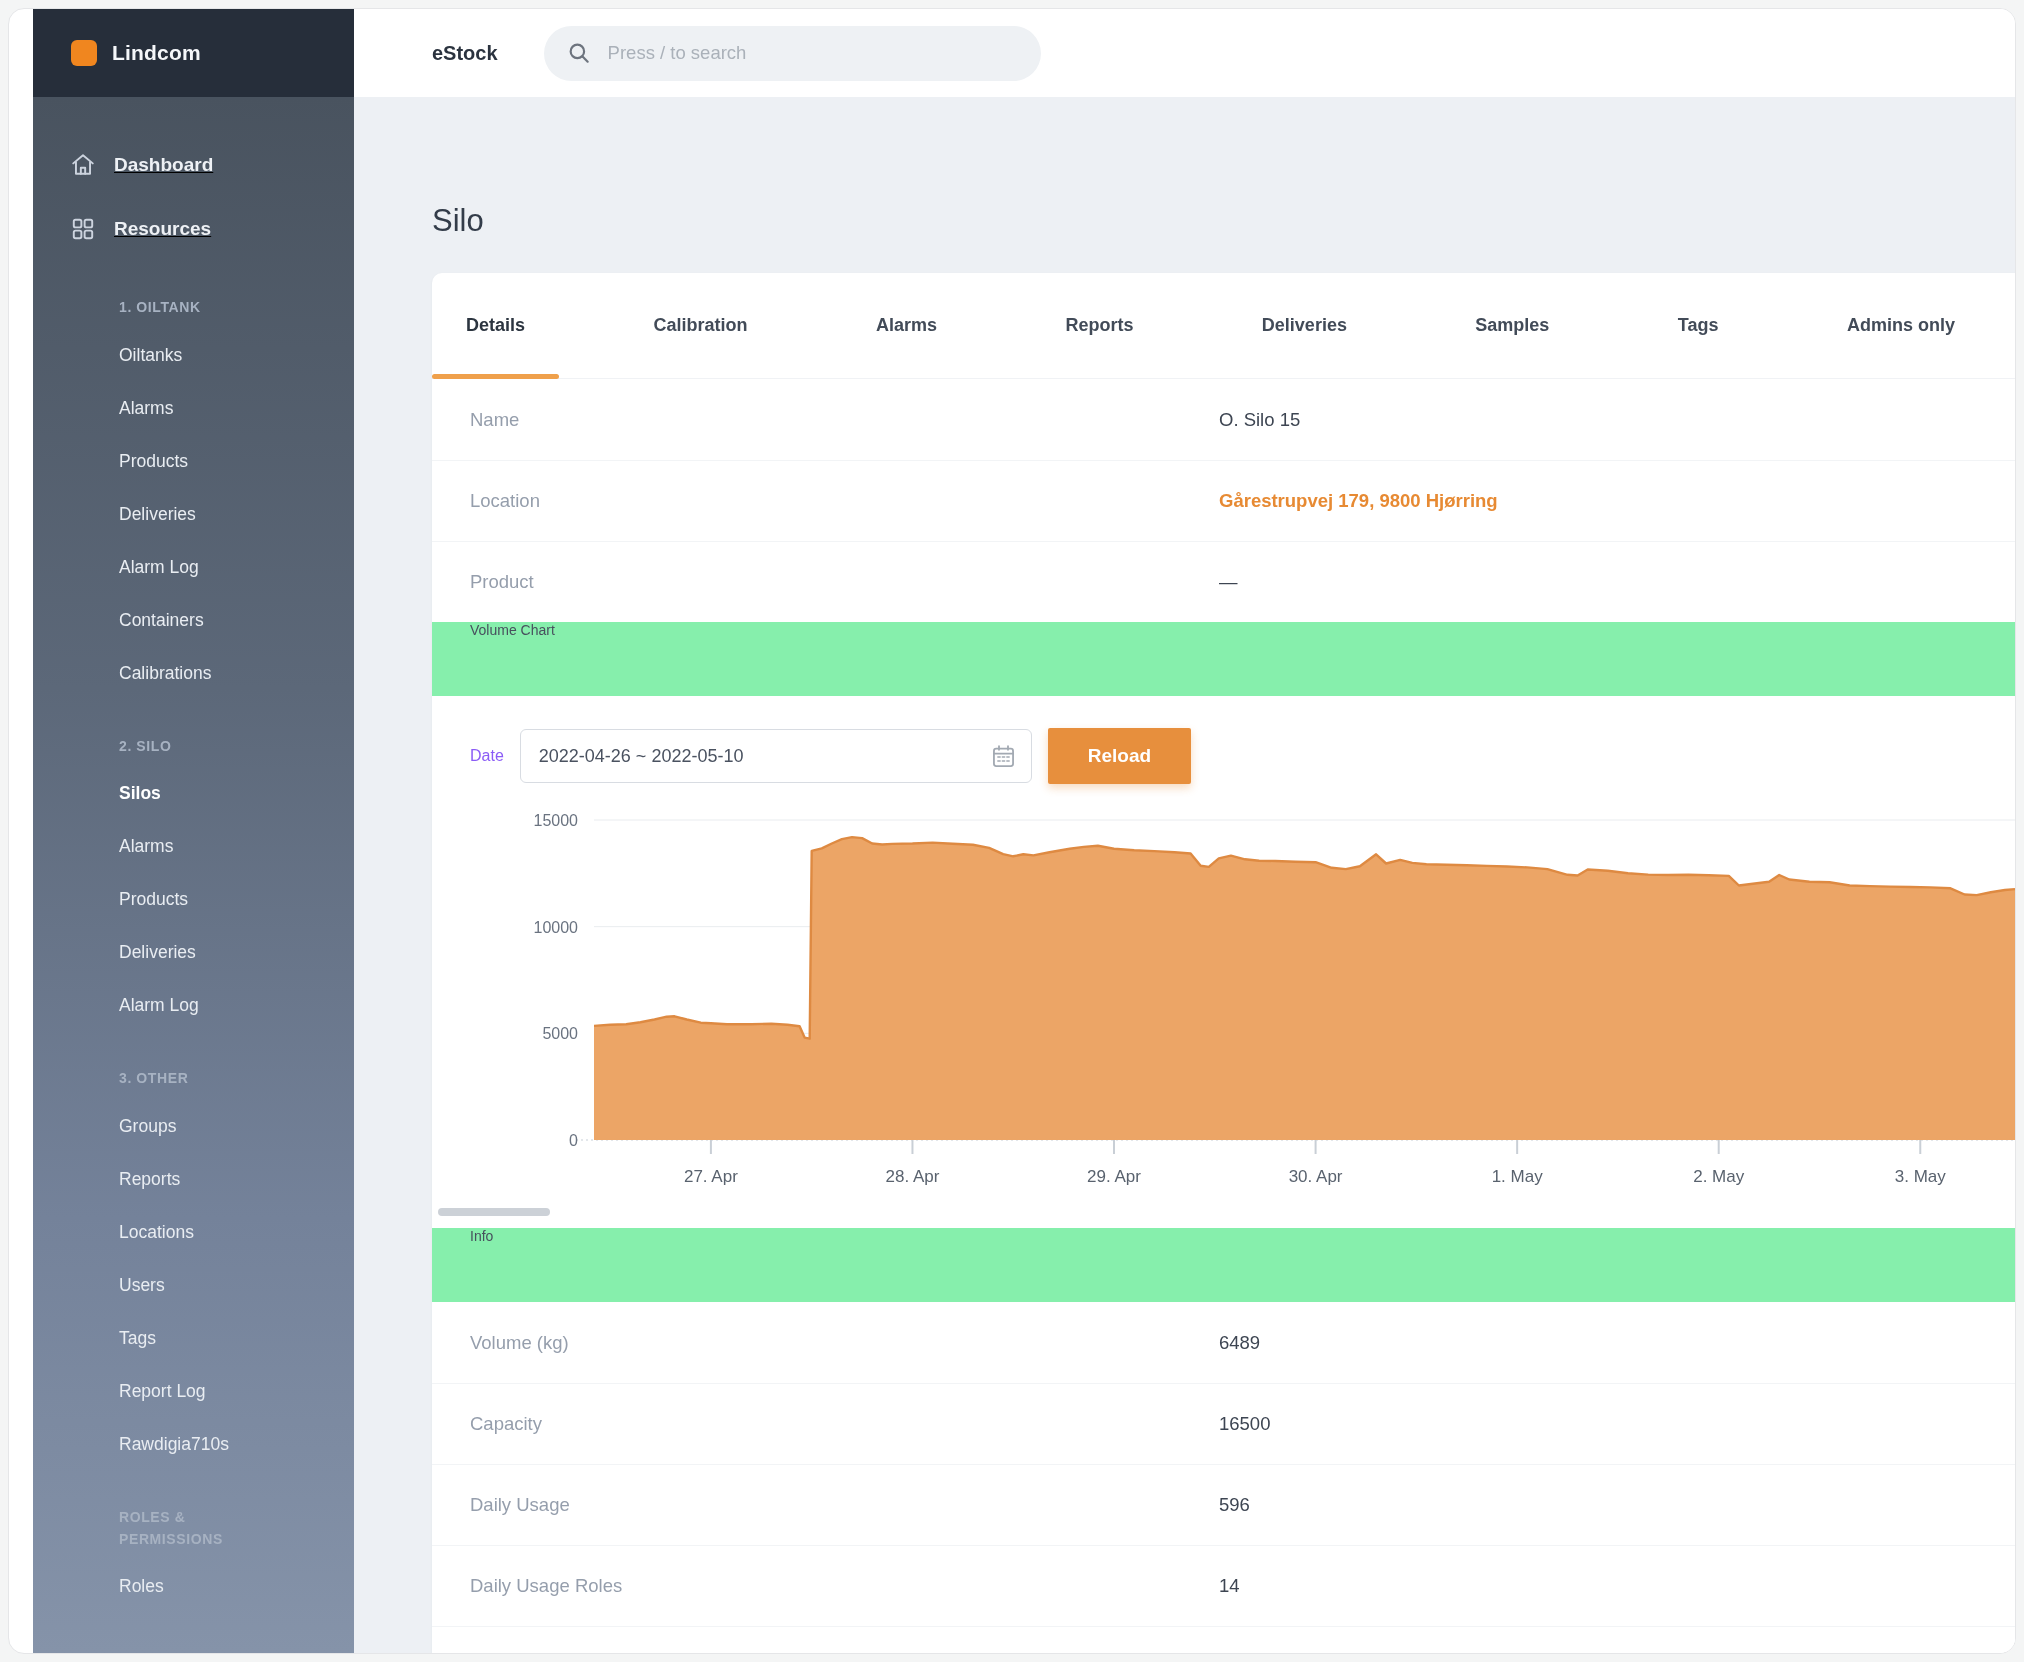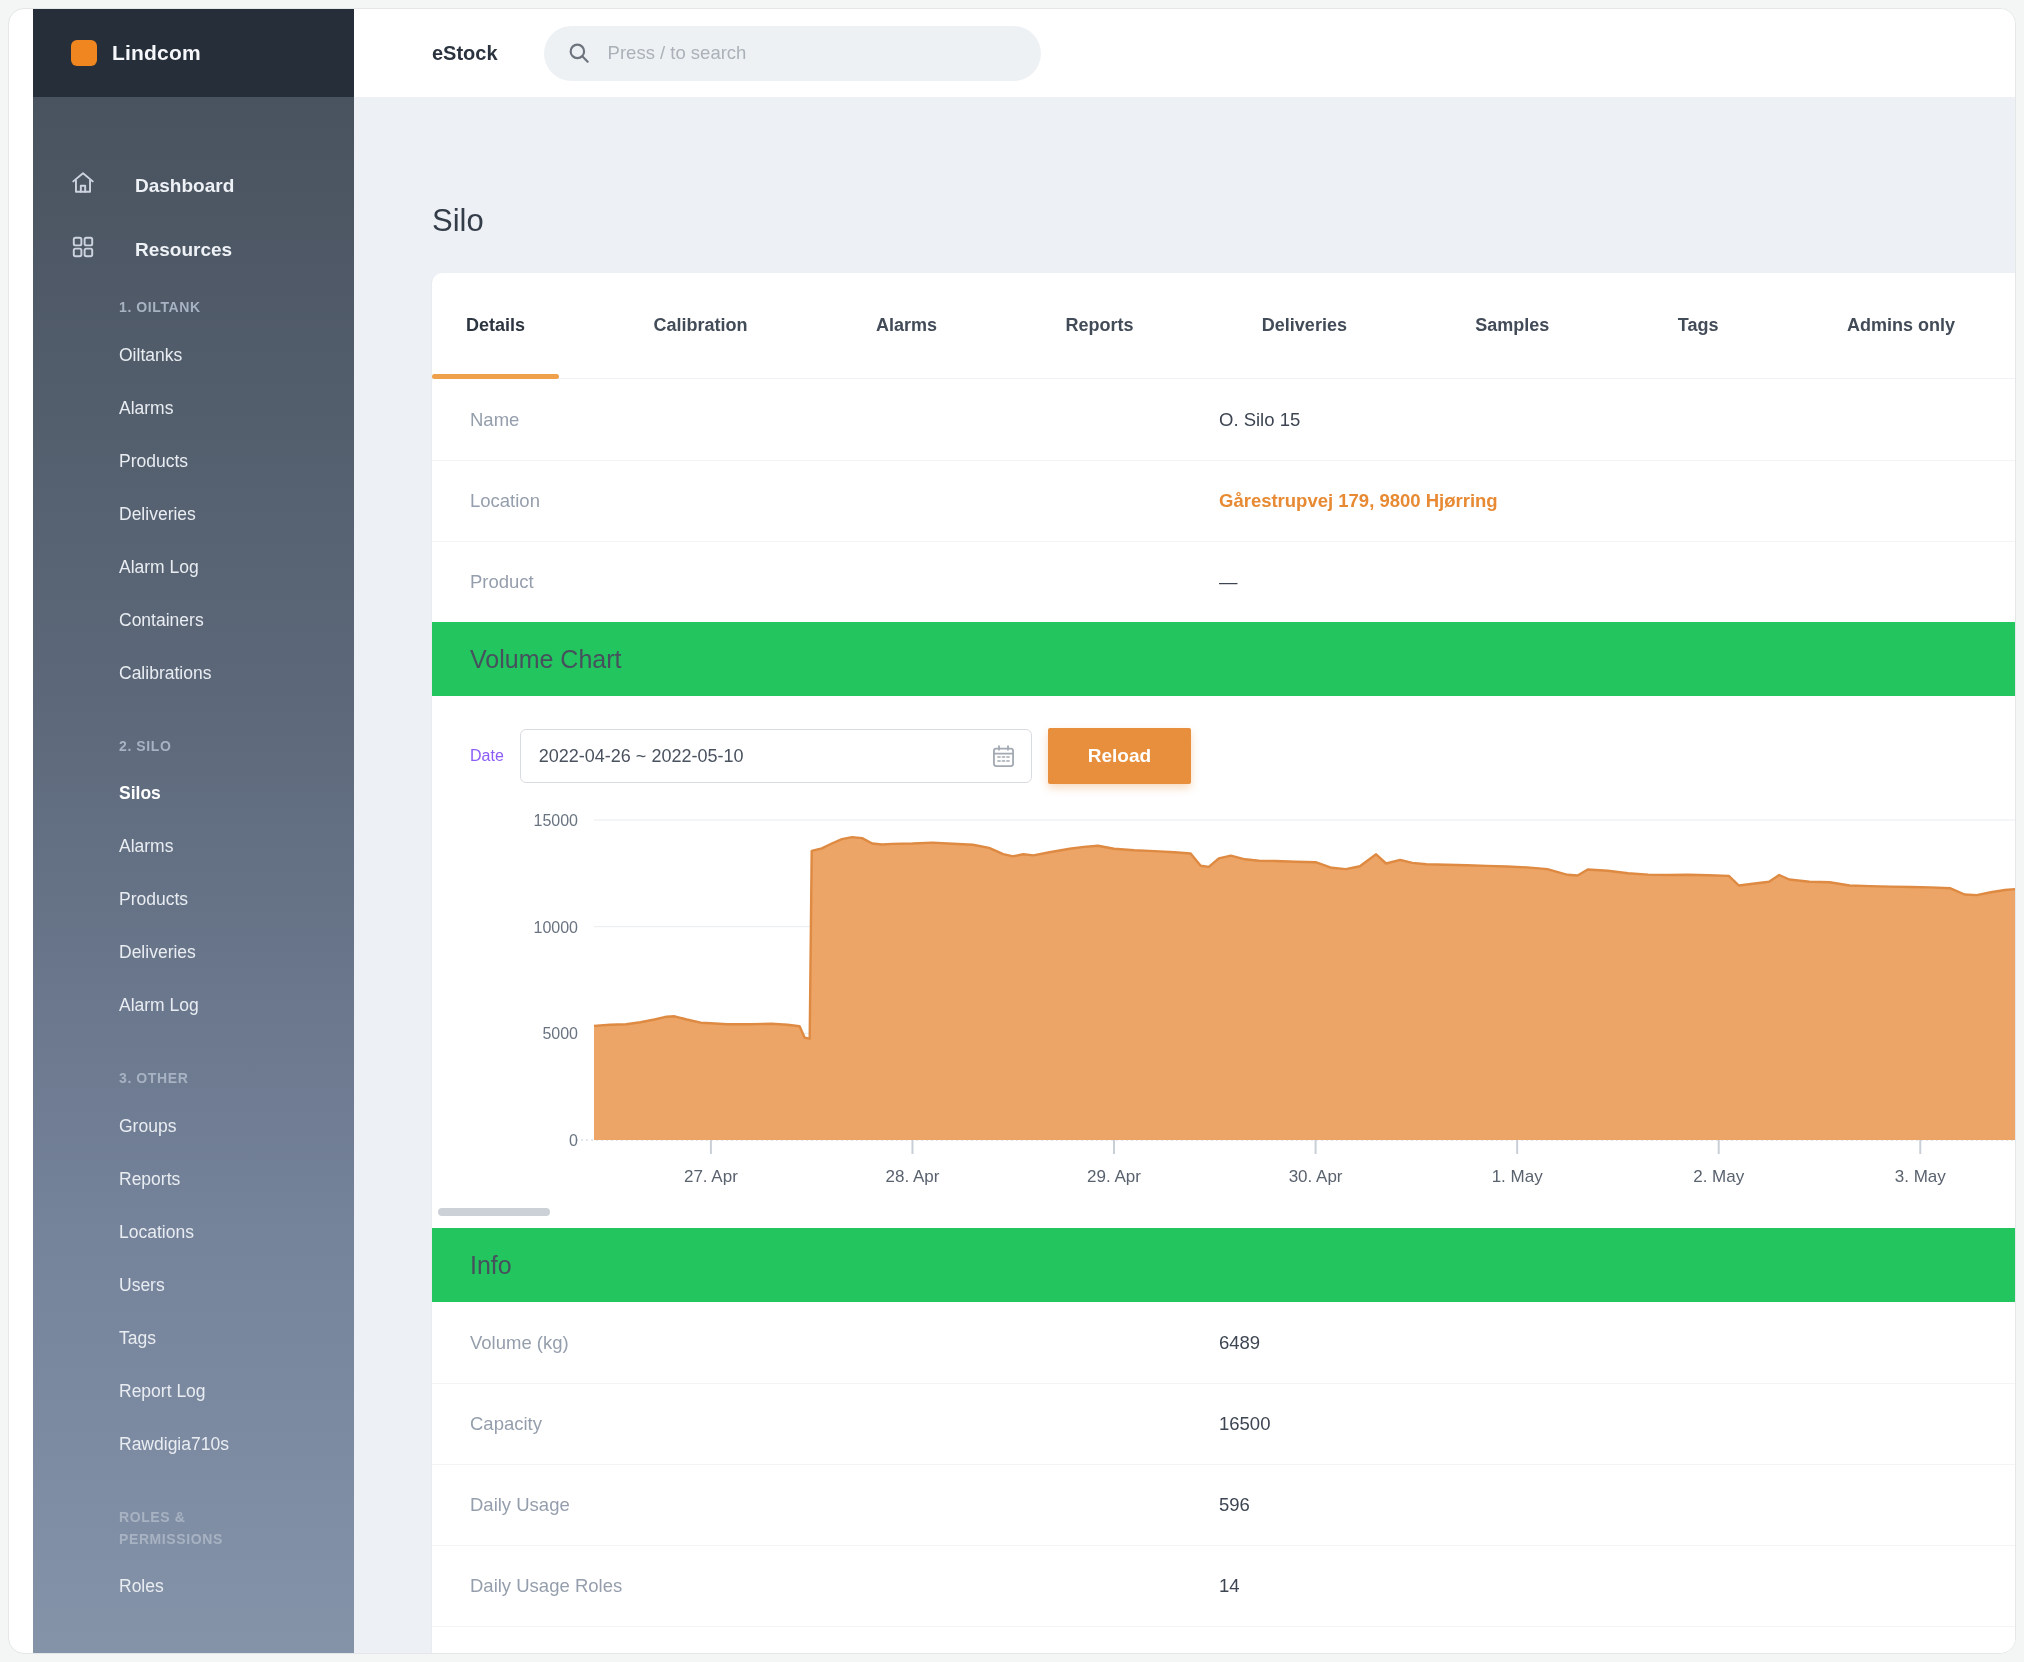--- a/index.html
+++ b/index.html
@@ -14,21 +14,21 @@
   .sidebar-header {
     height:88px; background:#262e3a; display:flex; align-items:center;
     padding-left:38px; gap:15px; flex:0 0 88px;
   }
   .logo-square { width:26px; height:26px; border-radius:6px; background:#f0861f; }
   .brand-name { color:#f5f7fa; font-size:21px; font-weight:600; letter-spacing:.2px; }
   .sidebar-body {
     flex:1; background:linear-gradient(180deg,#49535f 0%,#5c6879 38%,#74829a 72%,#8593a9 100%);
     padding-top:36px; overflow:hidden;
   }
-  .nav-row { display:flex; align-items:flex-end; gap:38px; padding-left:36px; height:64px; cursor:pointer; }
+  .nav-row { display:flex; align-items:center; gap:17px; padding-left:36px; height:64px; cursor:pointer;text-decoration:underline; }
   .nav-row .nav-ico { width:28px; height:28px; display:flex; align-items:center; justify-content:center; }
   .nav-row .nav-label { color:#eef1f5; font-size:19px; font-weight:600; }
   .nav-section-title {
     padding-left:86px; margin-top:36px; margin-bottom:10px; max-width:240px;
     color:#a7b2c2; font-size:14px; font-weight:700; letter-spacing:.6px; line-height:1.55;
     width:216px;
   }
   .nav-sub { padding-left:86px; height:53px; display:flex; align-items:center;
     color:#e9edf2; font-size:17.5px; font-weight:500; cursor:pointer; }
   .nav-sub.active { color:#ffffff; font-weight:700; }
@@ -56,22 +56,22 @@
     color:#424b58; position:relative; cursor:pointer; }
   .tab.active { color:#2c3540; }
   .tab.active::after { content:""; position:absolute; left:0; right:0; bottom:-1px; height:5px;
     background:#efa04b; border-radius:3px; }
   
   .kv-row { display:flex; align-items:center; min-height:81px; border-top:1px solid #f2f4f6; background:#fff; }
   .kv-row:first-child { border-top:none; }
   .kv-label { flex:0 0 787px; padding-left:38px; color:#959eac; font-size:18.5px; }
   .kv-value { color:#3d4552; font-size:18.5px; }
   .kv-value.link { color:#e78a33; font-weight:700; cursor:pointer; }
-  .section-head { height:74px; background:#22c55e; display:flex; align-items:center;
-    padding-left:38px; color:#47505d; font-size:25px; }
+  .section-head { height:74px; background:#86efac; display:flex; align-items:flex-start;
+    padding-left:38px; color:#47505d; font-size:14px; }
   
   .chart-block { padding:32px 0 6px 38px; background:#fff; }
   .date-row { display:flex; align-items:center; gap:16px; }
   .date-label { font-size:16px; color:#8b5cf6; }
   .date-input { width:512px; height:54px; border:1.5px solid #d8dce2; border-radius:6px;
     display:flex; align-items:center; justify-content:space-between; padding:0 14px 0 4px; background:#fff; }
   .date-input input { border:none; outline:none; font-size:18px; color:#4a5260; width:400px;
     padding-left:14px; font-family:"Liberation Sans", sans-serif; background:transparent; }
   .reload-btn { height:56px; padding:0 40px; border:none; border-radius:2px; background:#e78f3d;
     color:#fff; font-size:19px; font-weight:700; font-family:"Liberation Sans", sans-serif;

